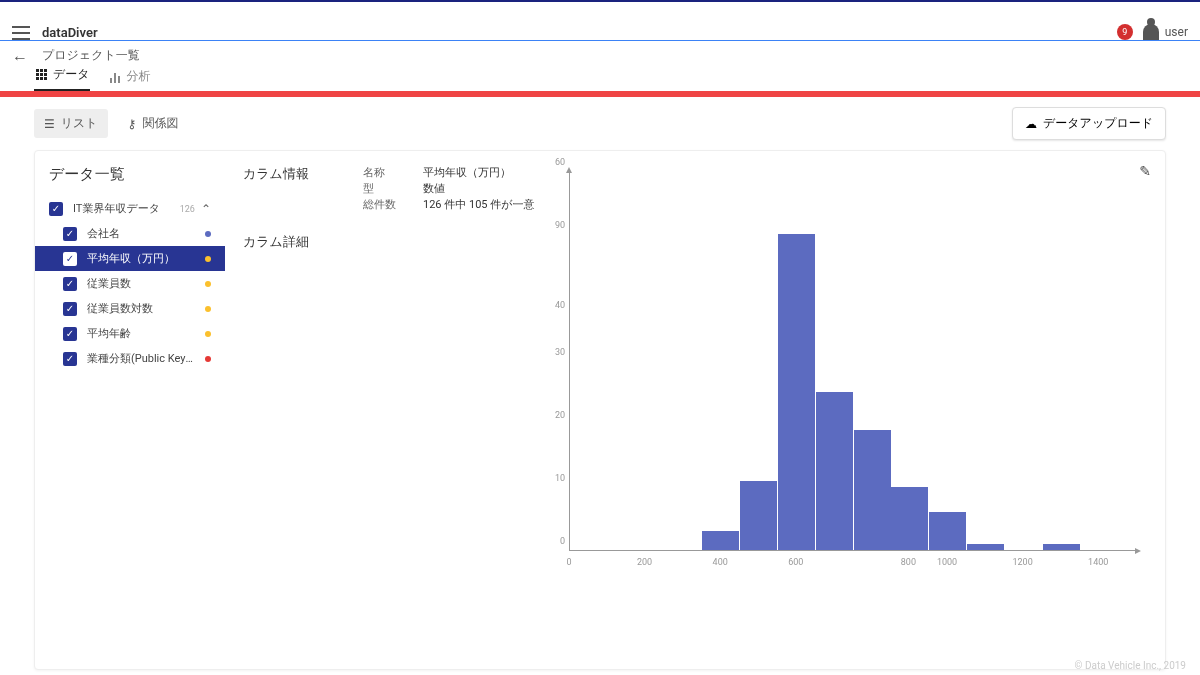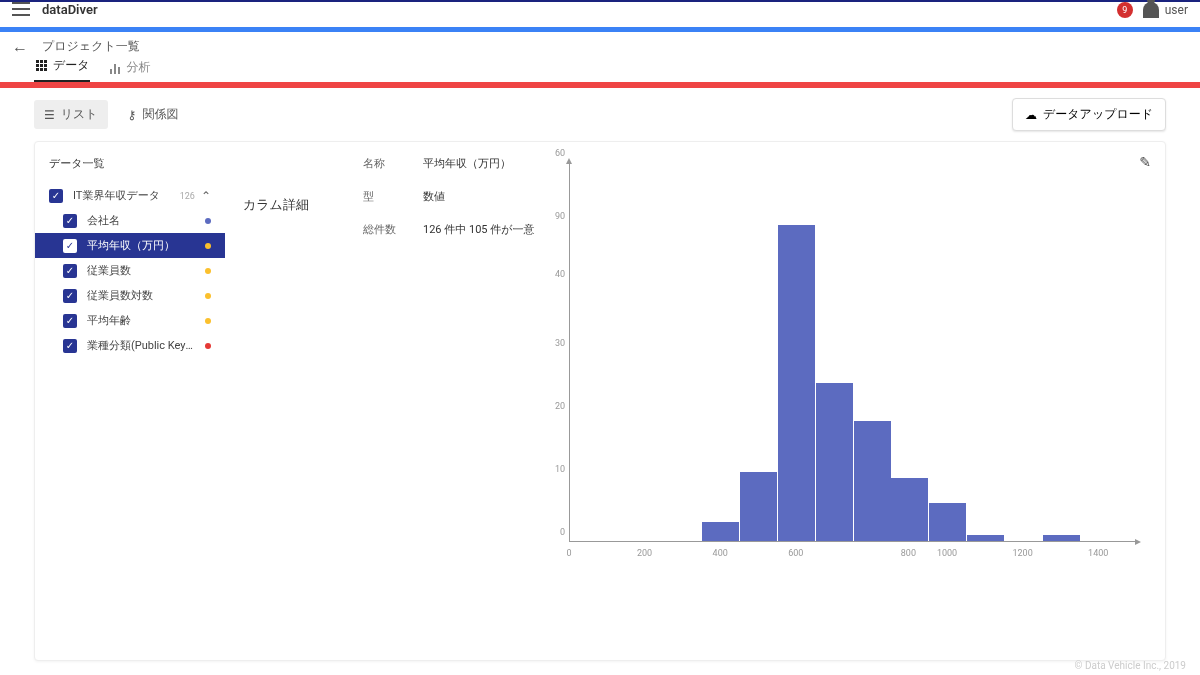--- a/index.html
+++ b/index.html
@@ -1,18 +1,18 @@
 <!DOCTYPE html>
 <html><head>
 <meta charset="utf-8">
 <style>
 *{box-sizing:border-box;margin:0;padding:0;font-family:-apple-system,BlinkMacSystemFont,"Segoe UI",Roboto,sans-serif}
 body{background:#fff;width:1200px;height:675px;overflow:hidden;position:relative}
 .topbar{height:2px;background:#1a237e;width:100%}
-.header{height:30px;display:flex;align-items:flex-start;padding:0 12px;border-bottom:5px solid #3b82f6}
+.header{height:39px;display:flex;align-items:flex-end;padding:0 12px;border-bottom:1px solid #3b82f6}
 .menu-icon{width:18px;height:14px;display:flex;flex-direction:column;justify-content:space-between;cursor:pointer;margin-right:12px}
 .menu-icon span{height:2px;background:#555;width:100%}
 .brand{font-size:13px;font-weight:600;color:#333}
 .header-spacer{flex:1}
 .badge{width:16px;height:16px;border-radius:50%;background:#d32f2f;color:#fff;font-size:9px;display:flex;align-items:center;justify-content:center;margin-right:10px}
 .user-icon{width:16px;height:16px;background:#555;border-radius:50% 50% 0 0;position:relative;margin-right:6px}
 .user-icon::before{content:"";position:absolute;top:-6px;left:4px;width:8px;height:8px;background:#555;border-radius:50%}
 .user-wrap{display:flex;align-items:center;font-size:12px;color:#555}
 .subheader{height:28px;display:flex;align-items:center;padding:0 12px;gap:14px}
 .back-arrow{font-size:16px;color:#555;cursor:pointer}
@@ -26,35 +26,35 @@
 .bars-icon{display:flex;align-items:flex-end;gap:2px;height:12px}
 .bars-icon span{width:2px;background:#888}
 .toolbar{display:flex;align-items:center;padding:10px 34px;gap:10px}
 .tbtn{display:flex;align-items:center;gap:6px;font-size:12px;padding:6px 10px;border-radius:3px;cursor:pointer;color:#555}
 .tbtn.active{background:#eee}
 .toolbar-spacer{flex:1}
 .upload-btn{display:flex;align-items:center;gap:6px;font-size:12px;padding:7px 12px;border:1px solid #ddd;border-radius:4px;box-shadow:0 1px 2px rgba(0,0,0,.1);cursor:pointer;background:#fff}
 .main{display:flex;padding:0 34px}
 .card{flex:1;background:#fff;border:1px solid #eee;border-radius:4px;box-shadow:0 1px 3px rgba(0,0,0,.05);display:flex;min-height:520px;position:relative}
 .sidebar{width:190px;padding:14px 0}
-.sidebar h3{font-size:11px;font-weight:500;padding:0 14px 12px;color:#333}
+.sidebar h3{font-size:15px;font-weight:500;padding:0 14px 12px;color:#333}
 .srow{display:flex;align-items:center;padding:5px 14px;font-size:11px;color:#444;cursor:pointer;position:relative}
 .srow.parent{font-weight:400}
 .srow.selected{background:#283593;color:#fff}
 .chk{width:14px;height:14px;background:#283593;border-radius:2px;margin-right:10px;display:flex;align-items:center;justify-content:center;color:#fff;font-size:10px;flex-shrink:0}
 .srow.selected .chk{background:#fff;color:#283593}
 .srow .txt{flex:1;white-space:nowrap;overflow:hidden;text-overflow:ellipsis}
 .srow .cnt{font-size:9px;color:#aaa;margin-right:6px}
 .srow .dot{width:6px;height:6px;border-radius:50%;margin-left:6px}
 .srow .chev{font-size:12px;color:#666}
 .child{padding-left:28px}
 .content{flex:1;padding:14px 18px;display:flex;gap:30px}
 .info-col{width:240px}
 .info-col h3{font-size:13px;font-weight:500;margin-bottom:10px;color:#333}
-.info-grid{display:grid;grid-template-columns:60px 1fr;row-gap:18px;font-size:11px;color:#666;margin-bottom:20px}
+.info-grid{display:grid;grid-template-columns:60px 1fr;row-gap:1px;font-size:11px;color:#666;margin-bottom:20px}
 .info-grid .v{color:#333}
 .stats-grid{display:grid;grid-template-columns:56px 1fr;row-gap:10px;font-size:11px;color:#666}
 .stats-grid .v{color:#333}
 .chart-col{flex:1;position:relative}
 .edit-icon{position:absolute;top:12px;right:14px;cursor:pointer;font-size:14px;color:#444}
 .chart{position:relative;height:400px;margin-top:6px}
 .yaxis{position:absolute;left:0;top:0;bottom:20px;width:26px}
 .ytick{position:absolute;right:4px;font-size:9px;color:#999;transform:translateY(-50%)}
 .plot{position:absolute;left:26px;right:10px;top:0;bottom:20px;border-left:1px solid #999;border-bottom:1px solid #999}
 .arrow-y{position:absolute;left:23px;top:-4px;width:0;height:0;border-left:3px solid transparent;border-right:3px solid transparent;border-bottom:6px solid #999}
@@ -174,20 +174,21 @@
           <div class="srow child">
             <span class="chk">✓</span>
             <span class="txt">業種分類(Public Keyによ...</span>
             <span class="dot" style="background:#e53935"></span>
           </div>
         </div>
     </div>
 
     <div class="content">
       <div class="info-col">
+        <h3>カラム情報</h3>
         <div style="height:40px"></div>
         <h3>カラム詳細</h3>
         <div style="height:14px"></div>
       </div>
       <div style="margin-left:-180px;margin-top:0px;width:180px">
         <div class="info-grid" id="info-grid" style="position:absolute;left:328px;top:14px;width:260px">
             <div>名称</div>
             <div class="v">平均年収（万円）</div>
             <div>型</div>
             <div class="v">数値</div>
@@ -196,21 +197,21 @@
           </div>
       </div>
       <div class="chart-col">
         <div class="chart" id="chart">
           <div class="arrow-y"></div>
           <div class="yaxis" id="yaxis">
               <div class="ytick" style="bottom: 0px; top: auto;">0</div>
               <div class="ytick" style="bottom: 63.1667px; top: auto;">10</div>
               <div class="ytick" style="bottom: 126.333px; top: auto;">20</div>
               <div class="ytick" style="bottom: 189.5px; top: auto;">30</div>
-              <div class="ytick" style="bottom: 258px; top: auto;">40</div>
+              <div class="ytick" style="bottom: 236px; top: auto;">40</div>
               <div class="ytick" style="bottom: 315.833px; top: auto;">90</div>
               <div class="ytick" style="bottom: 379px; top: auto;">60</div>
             </div>
           <div class="plot" id="plot">
               <div class="bar" style="left: 132.3px; width: 37.044px; height: 18.95px;"></div>
               <div class="bar" style="left: 170.1px; width: 37.044px; height: 69.4833px;"></div>
               <div class="bar" style="left: 207.9px; width: 37.044px; height: 315.833px;"></div>
               <div class="bar" style="left: 245.7px; width: 37.044px; height: 157.917px;"></div>
               <div class="bar" style="left: 283.5px; width: 37.044px; height: 120.017px;"></div>
               <div class="bar" style="left: 321.3px; width: 37.044px; height: 63.1667px;"></div>

